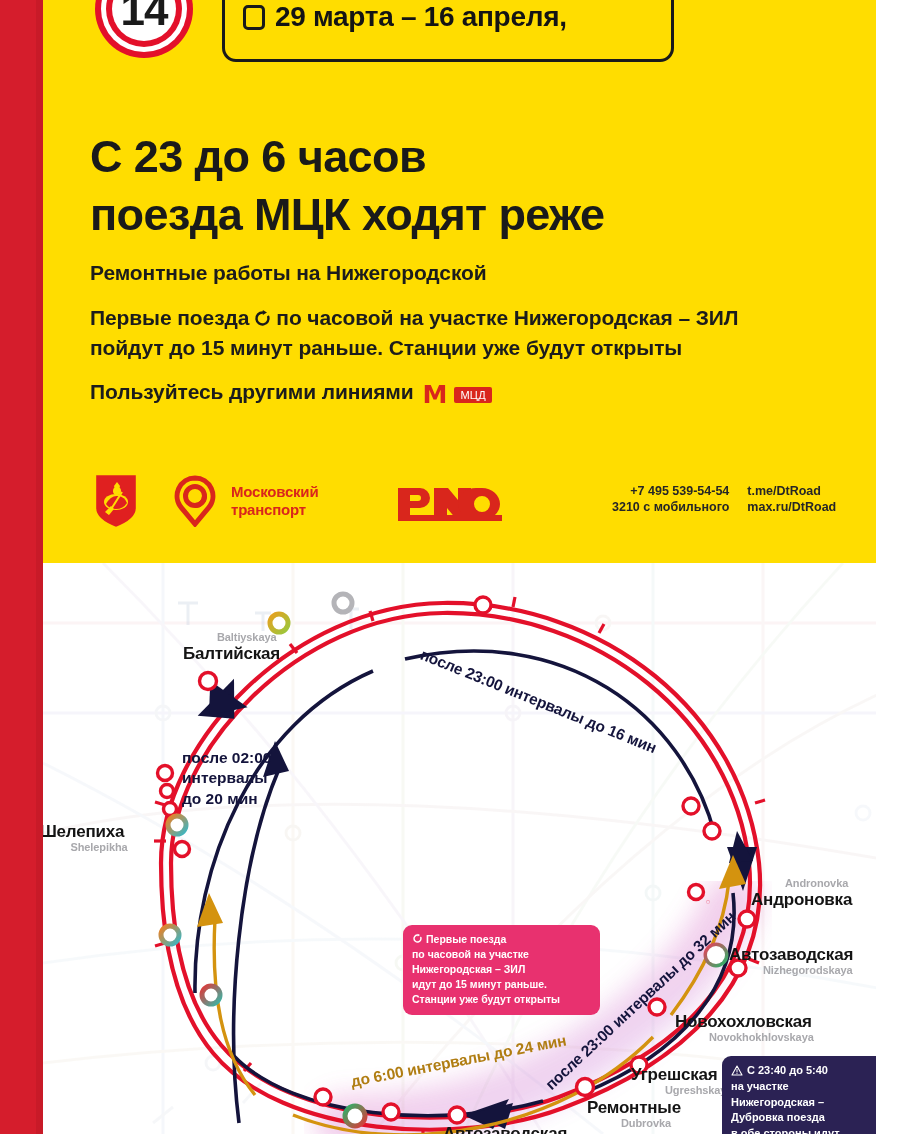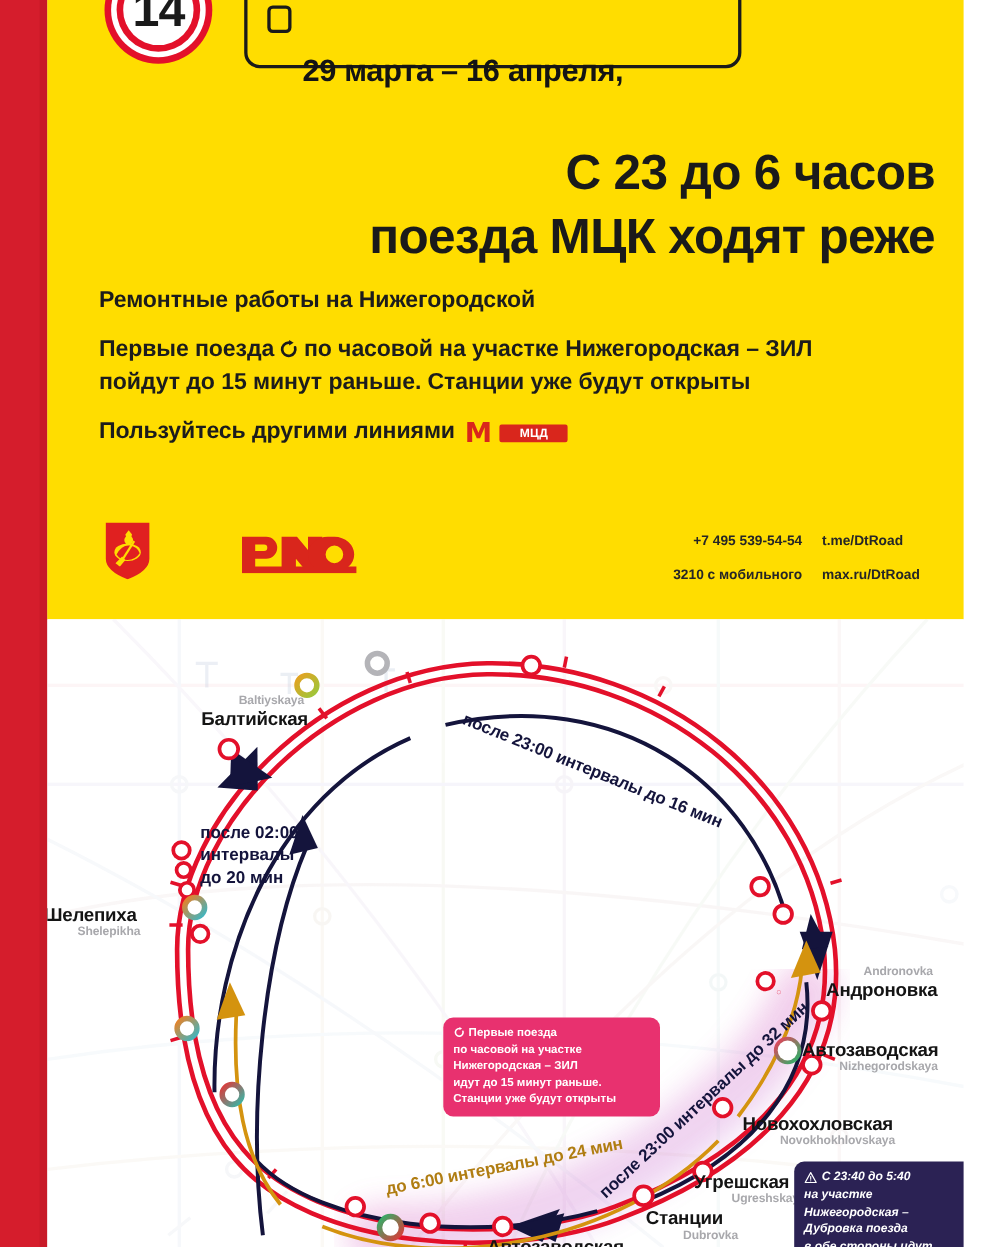--- a/index.html
+++ b/index.html
@@ -29,48 +29,48 @@
 
   .date-chip{
     position:absolute;left:222px;top:-58px;width:452px;height:120px;
     border:3px solid #1a1a1a;border-radius:14px;box-sizing:border-box;
     padding:58px 0 0 18px;
   }
   .date-chip .cal-icon{
     position:absolute;left:18px;top:60px;width:22px;height:25px;
     border:3px solid #1a1a1a;border-radius:5px;box-sizing:border-box;background:transparent;
   }
-  .date-chip .dlines{position:absolute;left:50px;top:55px;margin-top:48px;}
+  .date-chip .dlines{position:absolute;left:50px;top:55px;}
   .date-chip .dl{font-size:28px;font-weight:bold;color:#141414;line-height:1.22;letter-spacing:-0.3px;white-space:nowrap;}
 
   
   .headline{position:absolute;left:90px;top:128px;width:760px;}
-  .headline .h1{font-size:45px;font-weight:bold;color:#1a1a1a;line-height:1.28;letter-spacing:-0.6px;white-space:nowrap;text-align:right;}
+  .headline .h1{font-size:45px;font-weight:bold;color:#1a1a1a;line-height:1.28;letter-spacing:-0.6px;white-space:nowrap;}
 
   
   .subs{position:absolute;left:90px;top:258px;width:770px;}
   .sub-line{font-size:21px;font-weight:bold;color:#1c1c1c;line-height:1.42;letter-spacing:-0.1px;white-space:nowrap;}
   .sub-block{margin-bottom:15px;}
   .cw-inline{display:inline-block;vertical-align:-3px;margin:0 4px;width:19px;height:19px;}
 
   
   .chip-row{display:inline-flex;align-items:center;gap:7px;vertical-align:-4px;margin-left:9px;}
   .m-glyph{font-size:25px;font-weight:bold;color:#d9261c;line-height:1;font-family:"DejaVu Sans",sans-serif;}
-  .mcd-chip{background:#d9261c;color:#ffffff;font-size:11px;font-weight:bold;padding:3px 18px 2px;border-radius:2px;letter-spacing:0.3px;line-height:1;}
+  .mcd-chip{background:#d9261c;color:#ffffff;font-size:11px;font-weight:normal;padding:3px 6px 2px;border-radius:2px;letter-spacing:0.3px;line-height:1;}
 
   
   .logos{position:absolute;left:92px;top:472px;height:58px;display:flex;align-items:center;gap:0;}
   .coa{width:48px;height:58px;position:relative;}
   .mt-logo{margin-left:30px;display:flex;align-items:center;gap:11px;}
   .mt-mark{width:50px;height:52px;position:relative;}
   .mt-text{font-size:15px;font-weight:bold;color:#d9261c;line-height:1.22;letter-spacing:-0.2px;}
   .rzd{margin-left:78px;width:108px;height:46px;position:relative;}
 
   .contacts{position:absolute;left:612px;top:484px;display:flex;gap:18px;}
-  .contacts .col{display:flex;flex-direction:column;gap:15px;}
+  .contacts .col{display:flex;flex-direction:column;gap:0;}
   .contacts .ln{font-size:12.5px;font-weight:bold;color:#262626;line-height:1.25;white-space:nowrap;}
   .contacts .col.right .ln{text-align:left;}
   .contacts .col.left .ln{text-align:right;}
 
   
   .map{position:absolute;left:43px;top:563px;width:861px;height:571px;background:#ffffff;overflow:hidden;}
   .map svg{position:absolute;left:0;top:0;}
 
   .lbl{position:absolute;white-space:nowrap;}
   .lbl .ru{font-size:17px;font-weight:bold;color:#141414;line-height:1.05;letter-spacing:-0.2px;}
@@ -89,21 +89,21 @@
   }
   .callout-pink .cp-line{font-size:10.5px;font-weight:bold;color:#ffffff;line-height:1.42;white-space:nowrap;}
   .callout-pink .cp-first{padding-left:14px;position:relative;}
   .cp-icon{position:absolute;left:0;top:1px;width:11px;height:11px;}
 
   
   .callout-dark{
     position:absolute;left:722px;top:1056px;width:164px;
     background:#2b2254;border-radius:9px;padding:7px 9px 9px 9px;box-sizing:border-box;
   }
-  .callout-dark .cd-line{font-size:11px;font-weight:bold;color:#ffffff;line-height:1.44;white-space:nowrap;font-style:italic;}
+  .callout-dark .cd-line{font-size:11px;font-weight:bold;color:#ffffff;line-height:1.44;white-space:nowrap;}
   .callout-dark .cd-first{padding-left:16px;position:relative;}
   .cd-icon{position:absolute;left:0;top:2px;width:12px;height:11px;}
 </style>
 </head>
 <body>
 
 <div id="poster">
 
   <div class="red-stripe"></div>
   <div class="red-stripe-edge"></div>
@@ -168,20 +168,33 @@
         </g>
         <g fill="#ffdd00">
           <path d="M22 14 l3 -4 l3 4 l-2 7 l-2 0 z"></path>
           <circle cx="25" cy="19" r="4"></circle>
           <path d="M13 40 l6 -6 l3 3 l-5 6 z"></path>
         </g>
         <path d="M30 20 L16 42" stroke="#ffdd00" stroke-width="2" fill="none"></path>
       </svg>
     </div>
 
+    <div class="mt-logo">
+      <div class="mt-mark">
+        <svg viewBox="0 0 50 52" width="50" height="52">
+          <path d="M25 3 a18 18 0 0 1 13.5 29.8 L25 49 L11.5 32.8 A18 18 0 0 1 25 3 Z" fill="none" stroke="#d9261c" stroke-width="5"></path>
+          <circle cx="25" cy="21" r="9.5" fill="none" stroke="#d9261c" stroke-width="5"></circle>
+          <path d="M25 30.5 a9.5 9.5 0 0 0 9.5 -9.5" fill="none" stroke="#d9261c" stroke-width="5"></path>
+        </svg>
+      </div>
+      <div class="mt-text">
+        <div>Московский</div>
+        <div>транспорт</div>
+      </div>
+    </div>
 
     <div class="rzd">
       <svg viewBox="0 0 108 46" width="108" height="46">
         <g fill="#d9261c">
           <path d="M2 10 h22 a10 10 0 0 1 0 20 h-10 v12 h-12 z M14 17 v6 h8 a3 3 0 0 0 0 -6 z"></path>
           <path d="M38 10 h14 l10 12 v-12 h13 v32 h-14 l-10 -12 v12 h-13 z"></path>
           <path d="M80 10 h6 a18 16 0 0 1 0 32 h-6 a18 16 0 0 1 0 -32 z M86 18 a8 8 0 0 0 0 16 a8 8 0 0 0 0 -16 z"></path>
           <rect x="2" y="37" width="104" height="6"></rect>
         </g>
       </svg>
@@ -397,21 +410,21 @@
       <div class="ru">Новохохловская</div>
       <div class="en">Novokhokhlovskaya</div>
     </div>
 
     <div class="lbl" style="left:588px;top:503px;">
       <div class="ru">Угрешская</div>
       <div class="en">Ugreshskaya</div>
     </div>
 
     <div class="lbl" style="left:544px;top:536px;">
-      <div class="ru">Станции</div>
+      <div class="ru">Ремонтные</div>
       <div class="en">Dubrovka</div>
     </div>
 
     <div class="lbl" style="left:400px;top:562px;">
       <div class="ru">Автозаводская</div>
 
     </div>
 
     <div class="curv" style="left:378px;top:82px;color:#14143c;transform:rotate(22deg);">после 23:00 интервалы до 16 мин</div>
 

